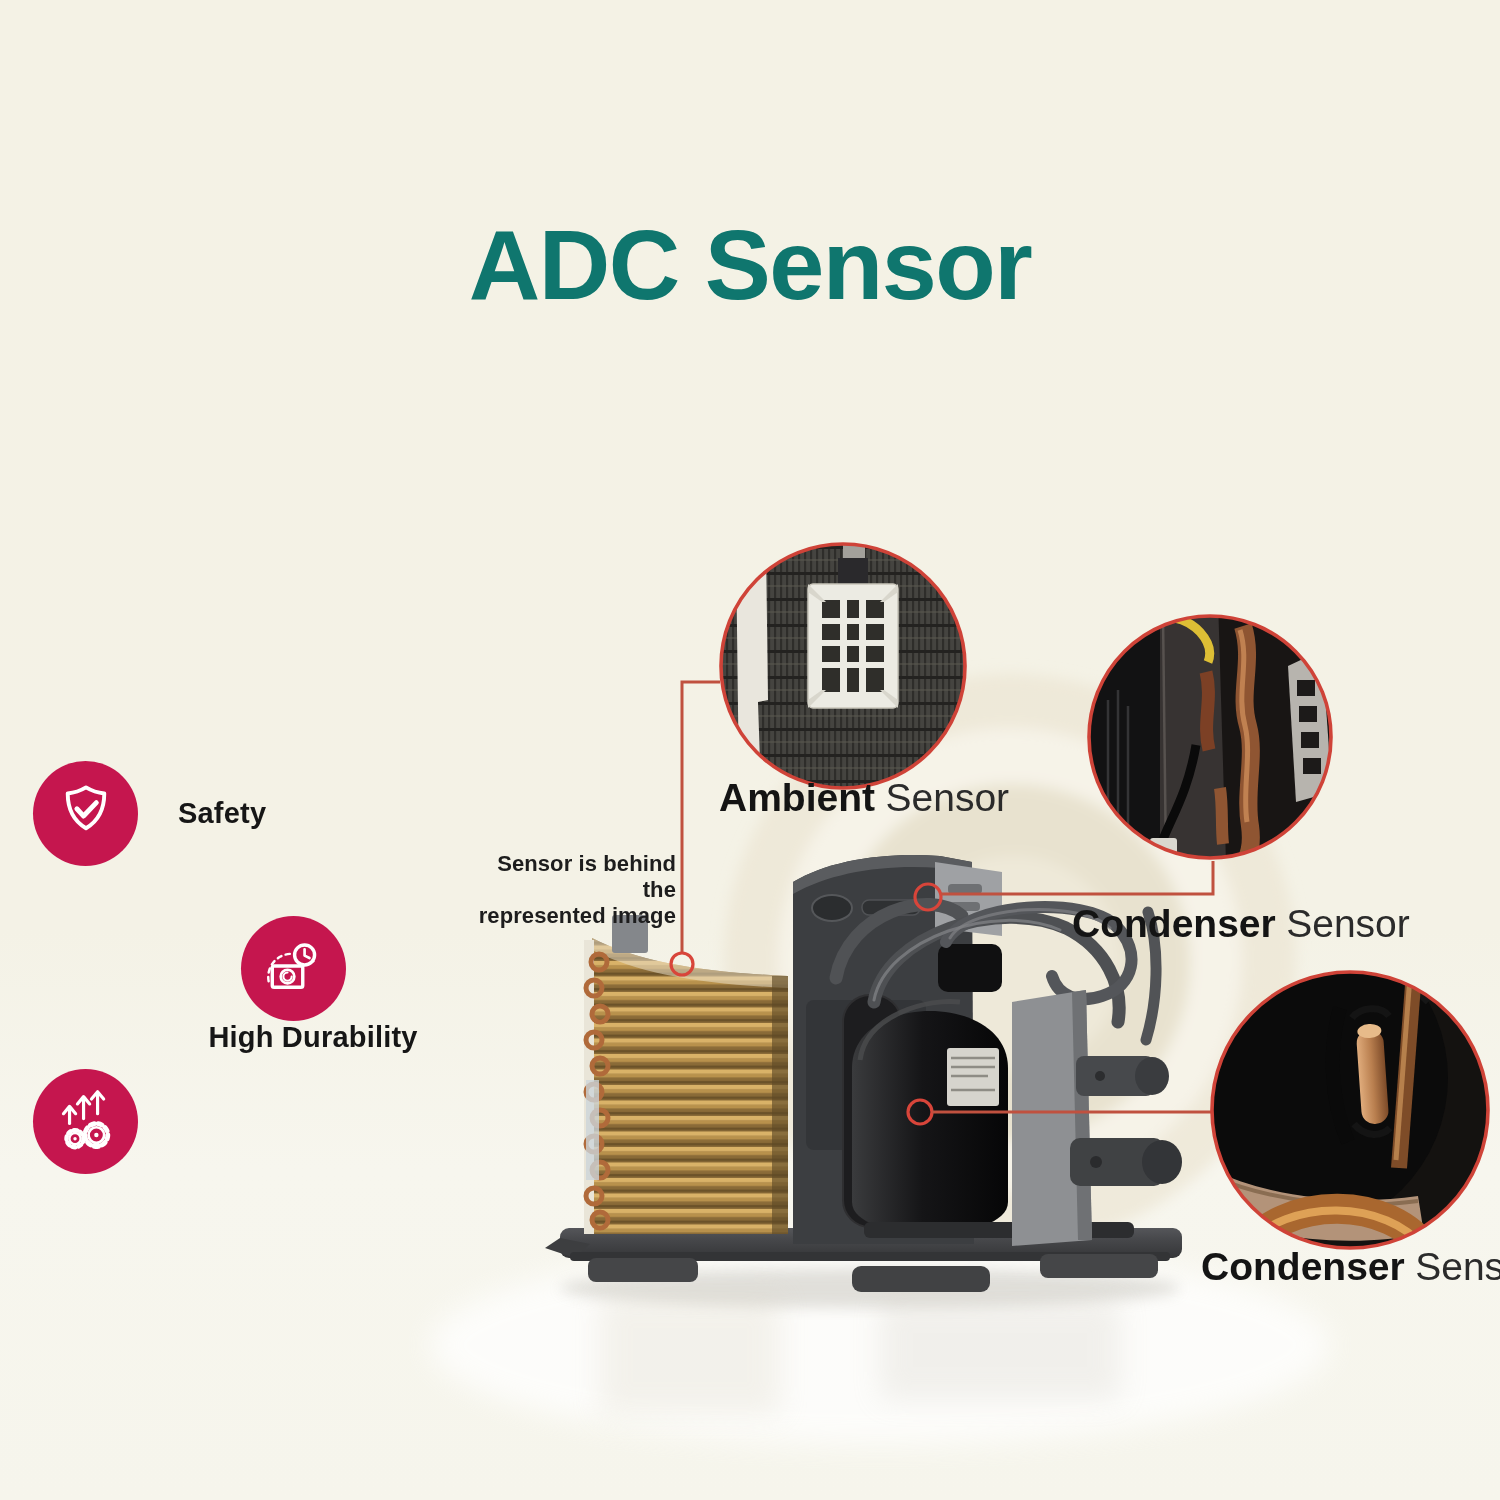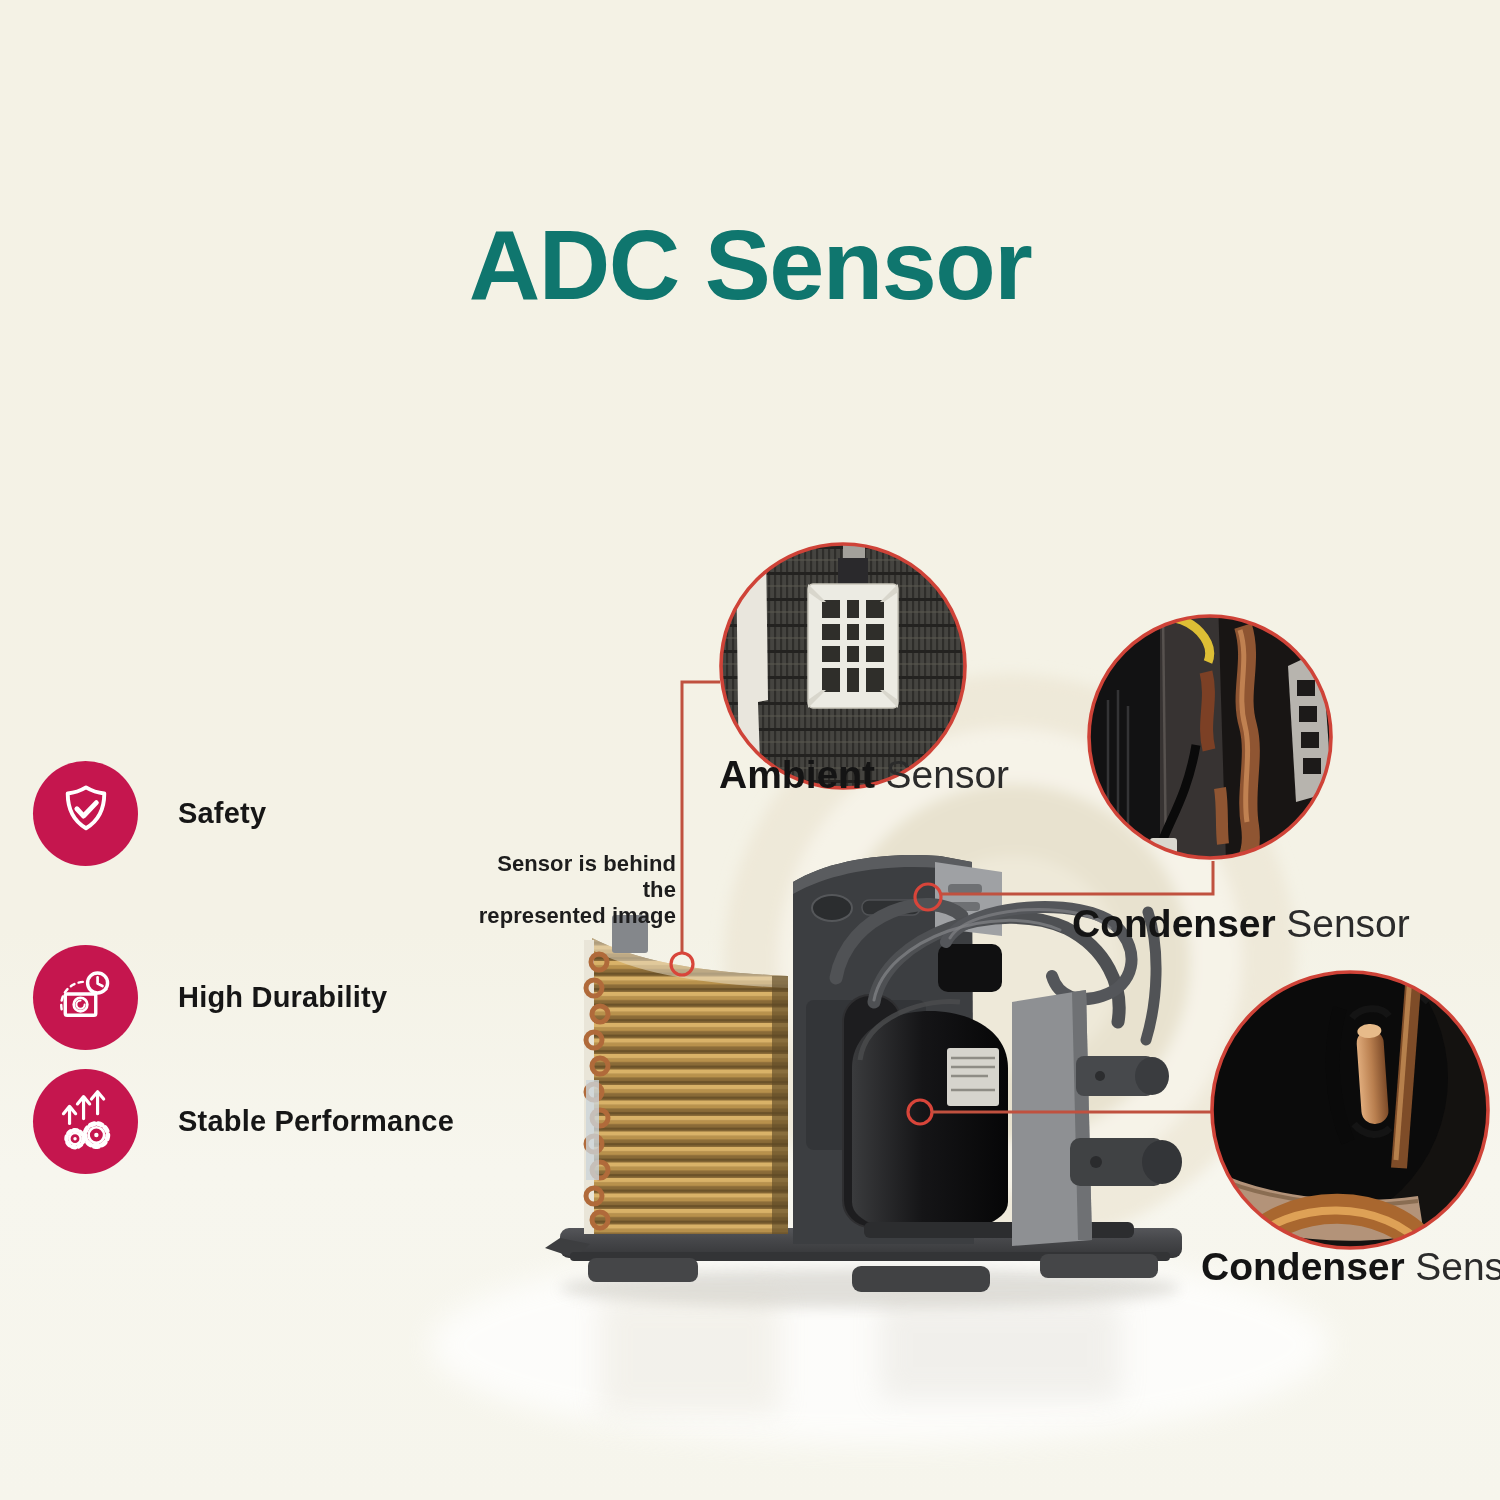--- a/index.html
+++ b/index.html
@@ -14,36 +14,36 @@
     width:1500px;height:1500px;position:relative;overflow:hidden;
     background:linear-gradient(180deg,#f4f2e5 0%,#f4f2e6 62%,#f7f6ee 78%,#f6f5ec 100%);
     font-family:"Liberation Sans", sans-serif;color:var(--ink);
   }
   .title{
     position:absolute;left:0;right:0;top:142px;text-align:center;
     font-size:99px;font-weight:700;letter-spacing:-1.5px;color:#0f766e;
   }
   .feature-row{position:absolute;left:33px;display:flex;align-items:center;width:520px;}
   .feature-row.f1{top:760px;height:106px;}
-  .feature-row.f2{top:944px;height:106px;}
+  .feature-row.f2{top:916px;height:106px;flex-direction:column;}
   .feature-row.f3{top:1068px;height:106px;}
   .feature-badge{
     width:105px;height:105px;border-radius:50%;flex:0 0 auto;
     background:var(--crimson);display:flex;align-items:center;justify-content:center;
   }
   .feature-badge svg{width:78px;height:78px;}
   .feature-label{margin-left:40px;font-size:29px;font-weight:700;color:#161616;letter-spacing:0.2px;}
   .note{
     position:absolute;left:468px;top:851px;width:208px;text-align:right;
     font-size:22px;line-height:1.18;font-weight:600;color:#1d1d1d;letter-spacing:0.1px;
   }
   .callout-label{position:absolute;font-size:39px;white-space:nowrap;}
   .callout-label .b{font-weight:700;color:#141414;}
   .callout-label .r{font-weight:400;color:#2b2b2b;margin-left:0.27em;}
-  .cl-ambient{left:719px;top:753px;}
+  .cl-ambient{left:719px;top:776px;}
   .cl-condenser{left:1072px;top:902px;}
   .cl-discharge{left:1201px;top:1245px;}
   .scene{position:absolute;left:0;top:0;width:1500px;height:1500px;}
 </style>
 </head>
 <body>
 
 <svg class="scene" viewBox="0 0 1500 1500" aria-hidden="true">
   <defs>
     <pattern id="coilStripes" width="10" height="15.5" patternUnits="userSpaceOnUse">
@@ -311,21 +311,20 @@
       <line x1="41.5" y1="26" x2="41.5" y2="10" stroke-width="2.6"></line>
       <polyline points="36.5,14 41.5,8 46.5,14" stroke-width="2.6"></polyline>
       <circle cx="23" cy="46.5" r="7" stroke-width="3.6" stroke-dasharray="2.7 2.6"></circle>
       <circle cx="23" cy="46.5" r="4.6" stroke-width="2"></circle>
       <circle cx="23" cy="46.5" r="1.4" fill="#ffffff" stroke="none"></circle>
       <circle cx="40.5" cy="43.5" r="9.4" stroke-width="4" stroke-dasharray="3.3 3.2"></circle>
       <circle cx="40.5" cy="43.5" r="6.4" stroke-width="2.2"></circle>
       <circle cx="40.5" cy="43.5" r="1.8" fill="#ffffff" stroke="none"></circle>
     </svg>
   </div>
-  <div class="feature-label">Stable Performance</div>
 </div>
 
 <div class="note">
   <div>Sensor is behind the</div>
   <div>represented image</div>
 </div>
 
 <div class="callout-label cl-ambient">
   <span class="b">Ambient</span><span class="r">Sensor</span>
 </div>

